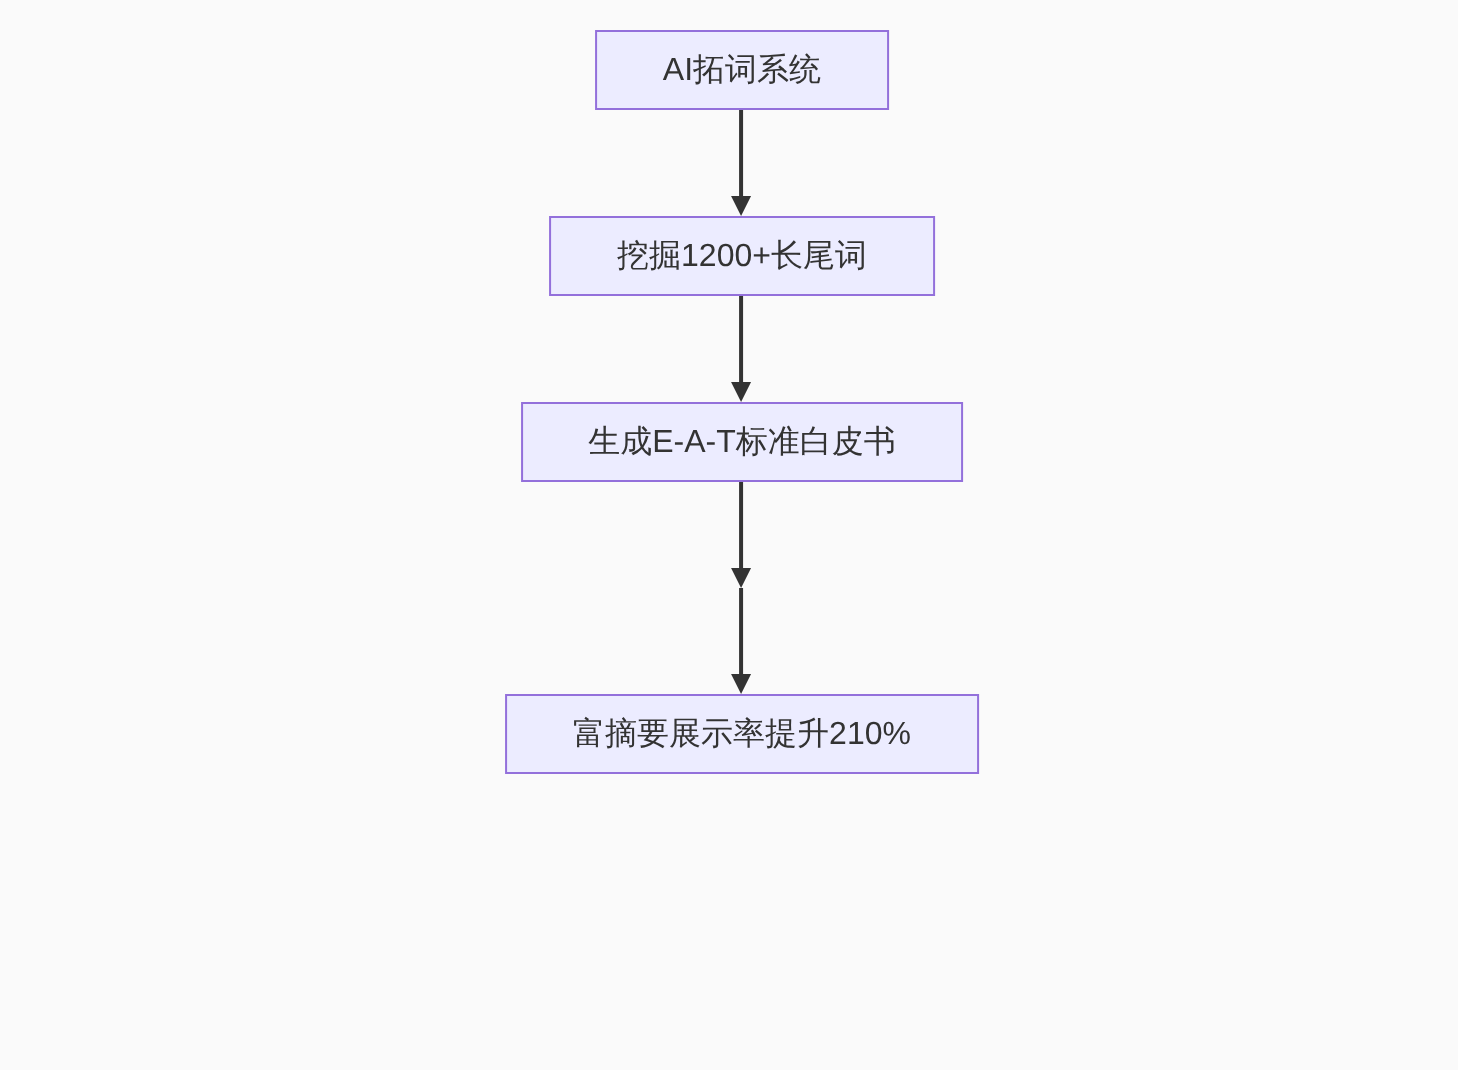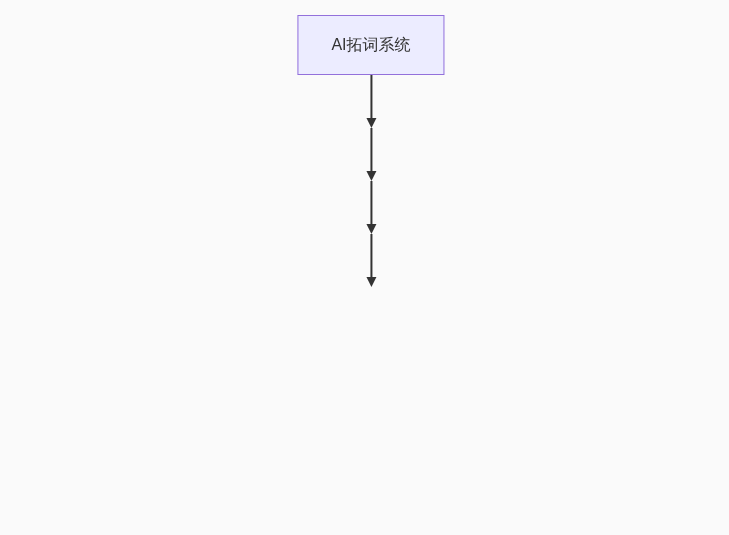--- a/index.html
+++ b/index.html
@@ -22,21 +22,21 @@
   .flow {
     position: absolute;
     top: 15px;
     left: 371px;
     transform: translateX(-50%);
     display: flex;
     flex-direction: column;
     align-items: center;
   }
   .node {
-    height: 60px;
+    height: 40px;
     padding: 0 33px;
     display: flex;
     align-items: center;
     justify-content: center;
     white-space: nowrap;
     background: var(--node-fill);
     border: 1px solid var(--node-border);
     color: var(--text);
     font-size: 16px;
   }
@@ -52,33 +52,42 @@
 
     <div class="node">
       <span>AI拓词系统</span>
     </div>
 
     <svg class="arrow-svg" width="14" height="53">
       <line class="arrow-line" x1="7" y1="0" x2="7" y2="44"></line>
       <polygon class="arrow-head" points="2,43 12,43 7,53"></polygon>
     </svg>
 
+    <div class="node">
+      <span>挖掘1200+长尾词</span>
+    </div>
+
+    <svg class="arrow-svg" width="14" height="53">
+      <line class="arrow-line" x1="7" y1="0" x2="7" y2="44"></line>
+      <polygon class="arrow-head" points="2,43 12,43 7,53"></polygon>
+    </svg>
+
+    <div class="node">
+      <span>生成E-A-T标准白皮书</span>
+    </div>
 
     <svg class="arrow-svg" width="14" height="53">
       <line class="arrow-line" x1="7" y1="0" x2="7" y2="44"></line>
       <polygon class="arrow-head" points="2,43 12,43 7,53"></polygon>
     </svg>
 
 
     <svg class="arrow-svg" width="14" height="53">
       <line class="arrow-line" x1="7" y1="0" x2="7" y2="44"></line>
       <polygon class="arrow-head" points="2,43 12,43 7,53"></polygon>
     </svg>
 
-
-    <svg class="arrow-svg" width="14" height="53">
-      <line class="arrow-line" x1="7" y1="0" x2="7" y2="44"></line>
-      <polygon class="arrow-head" points="2,43 12,43 7,53"></polygon>
-    </svg>
-
+    <div class="node">
+      <span>富摘要展示率提升210%</span>
+    </div>
 
   </div>
 </div>
 
 </body></html>

